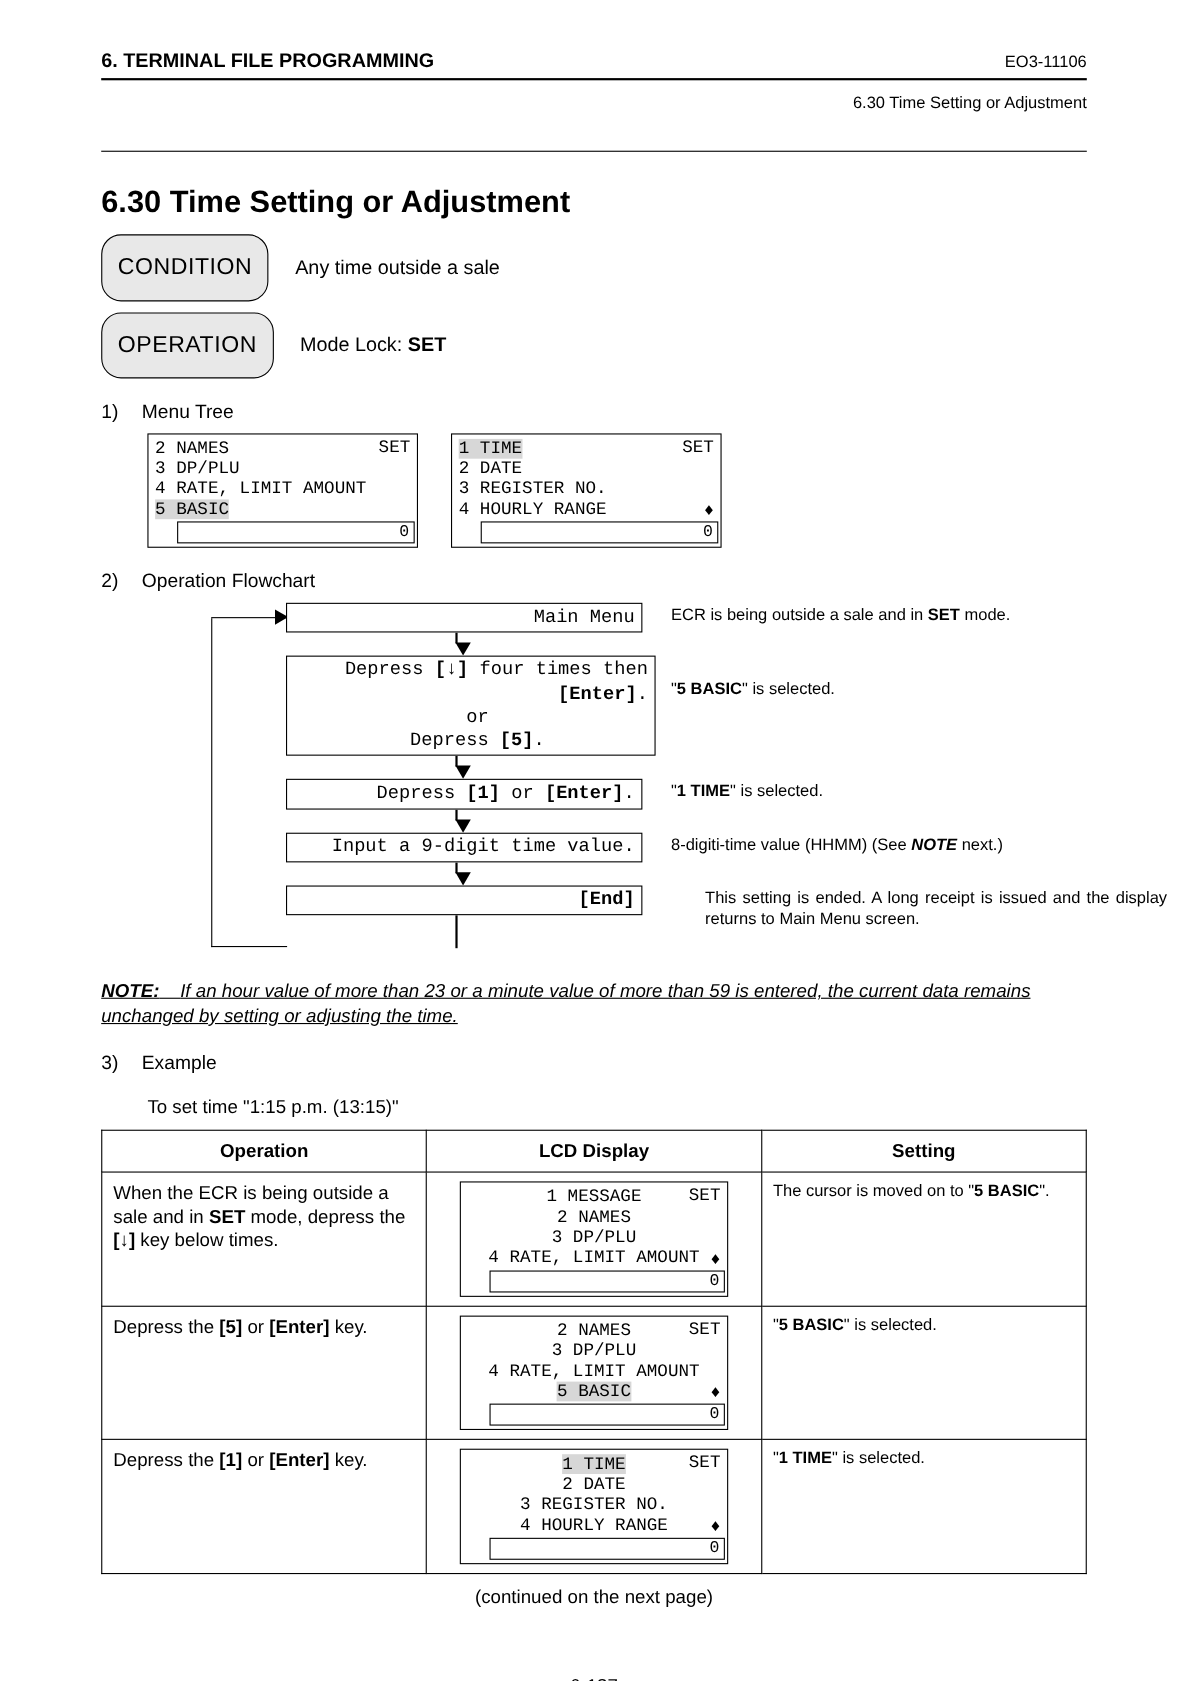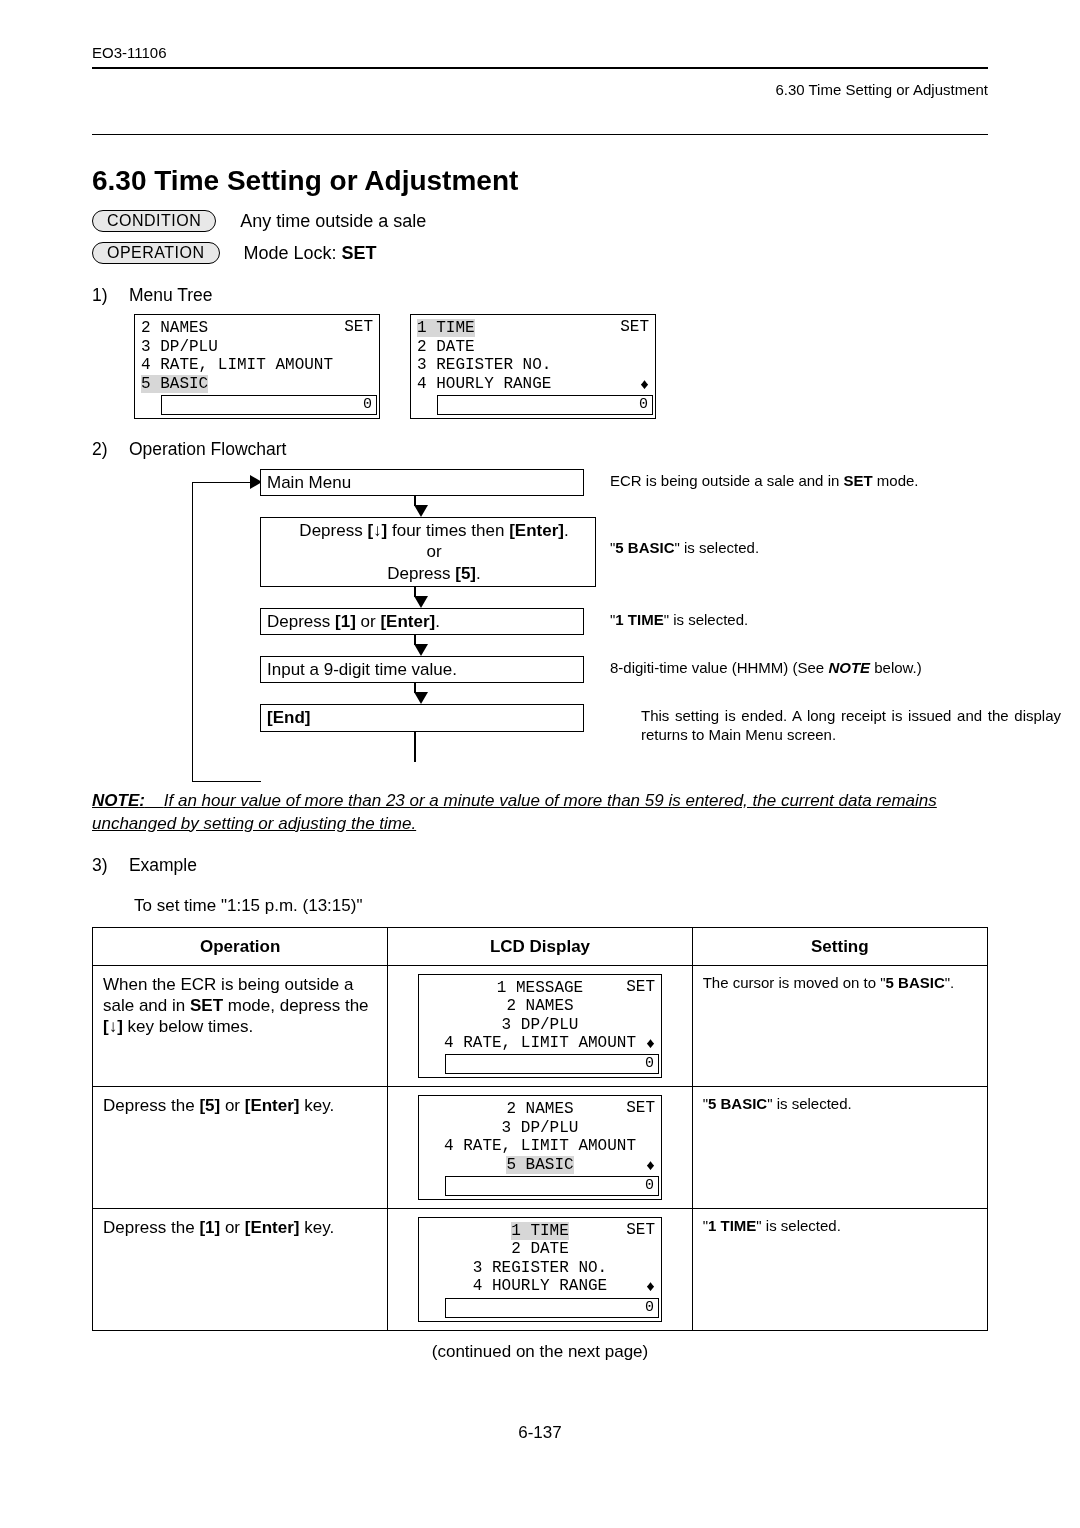--- a/index.html
+++ b/index.html
@@ -30,22 +30,22 @@
 .page-header .right { font-size: 15px; }
 .subtitle-right { text-align: right; font-size: 15px; margin-top: 12px; margin-bottom: 34px; }
 .hr-thin { border: 0; border-top: 1.5px solid #000; margin: 4px 0 28px 0; }
 
 h1 { font-size: 28px; font-weight: bold; margin: 0 0 12px 0; }
 
 .badge-row { display:flex; align-items:center; gap: 24px; margin: 10px 0; }
 .badge {
     border: 1.5px solid #000;
     border-radius: 18px;
-    padding: 0 14px;
-    font-size: 16px;
+    padding: 16px 14px;
+    font-size: 21px;
     background: #e8e8e8;
     letter-spacing: 0.5px;
 }
 .badge-text { font-size: 18px; }
 
 .numlist { margin: 20px 0 8px 0; }
 .numlist .num { display:inline-block; width: 32px; }
 .numlist .txt { }
 
 .lcd {
@@ -79,25 +79,26 @@
     align-items:flex-start;
     gap: 30px;
     margin-left: 42px;
     position:relative;
     margin-bottom: 20px;
 }
 
 .flowwrap { position:relative; margin-left:100px; width:820px; }
 .flowbox {
     border: 1.5px solid #000;
-    width: 310px; text-align:left;
+    width: 310px; text-align:right;
     padding: 2px 6px; font-size:17px;
     position:relative;
     background:#fff;
     margin-left:68px;
+    font-family:Liberation Mono, monospace;
 }
 .flowbox.tall { min-height: 62px; display:flex; align-items:center; justify-content:center; flex-direction:column;padding-left:18px; }
 .arrow-down {
     width:0;height:0;border-left:7px solid transparent;border-right:7px solid transparent;
     border-top:12px solid #000; position:relative; margin: -1px auto 0 auto;
     left:0;
 }
 .arrow-stem { width:2px;height:10px;background:#000;margin:0 auto; }
 .flow-caption { position:absolute; left:418px; font-size:15px; top:3px; width:420px; }
 .flow-step { position:relative; }
@@ -132,20 +133,21 @@
 
 .cont { text-align:center; margin-top: 10px; font-size:17px; }
 .pagefoot { text-align:center; margin-top: 60px; font-size:17px; }
 </style>
 </head>
 <body>
 
 <div class="page">
 
   <div class="page-header">
+    <div class="left">6. TERMINAL FILE PROGRAMMING</div>
     <div class="right">EO3-11106</div>
   </div>
   <div class="subtitle-right">6.30 Time Setting or Adjustment</div>
   <hr class="hr-thin">
 
   <h1>6.30    Time Setting or Adjustment</h1>
 
   <div class="badge-row">
     <span class="badge">CONDITION</span>
     <span class="badge-text">Any time outside a sale</span>
@@ -230,21 +232,21 @@
       </div>
     </div>
     <div style="margin-left:222px;width:2px;">
         <div class="arrow-stem"></div>
         <div class="arrow-down"></div>
       </div>
 
     <div class="flow-step">
       <div class="flowbox">Input a 9-digit time value.</div>
       <div class="flow-caption">
-        <span>8-digiti-time value (HHMM) (See </span><b><i>NOTE</i></b><span> below.)</span>
+        <span>8-digiti-time value (HHMM) (See </span><b><i>NOTE</i></b><span> next.)</span>
       </div>
     </div>
     <div style="margin-left:222px;width:2px;">
         <div class="arrow-stem"></div>
         <div class="arrow-down"></div>
       </div>
 
     <div class="flow-step">
       <div class="flowbox"><b>[End]</b></div>
       <div class="flow-caption" style="text-align:justify;margin-left:31px;">

